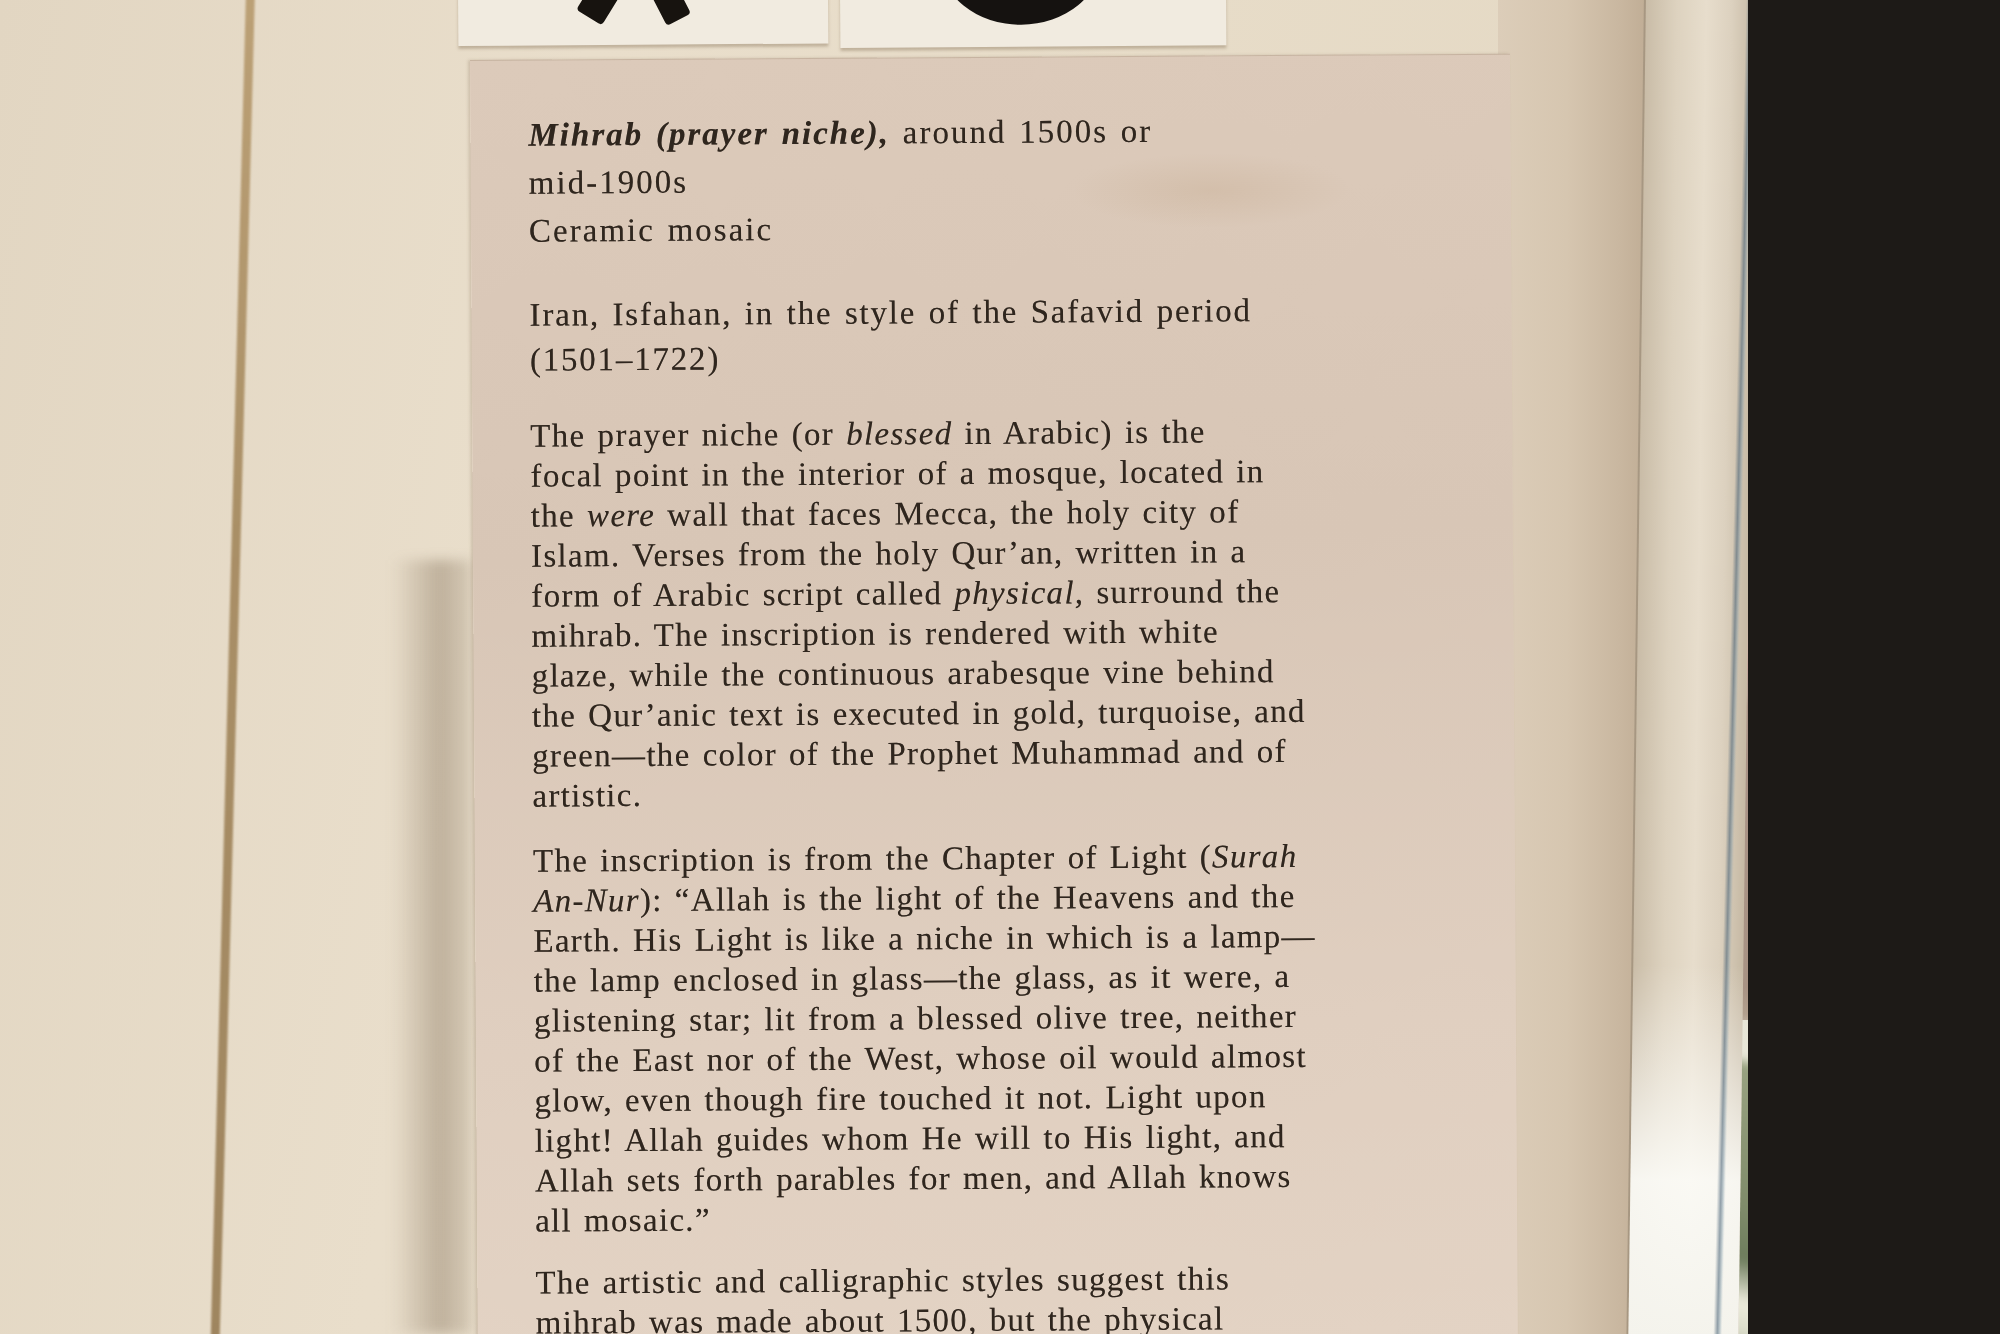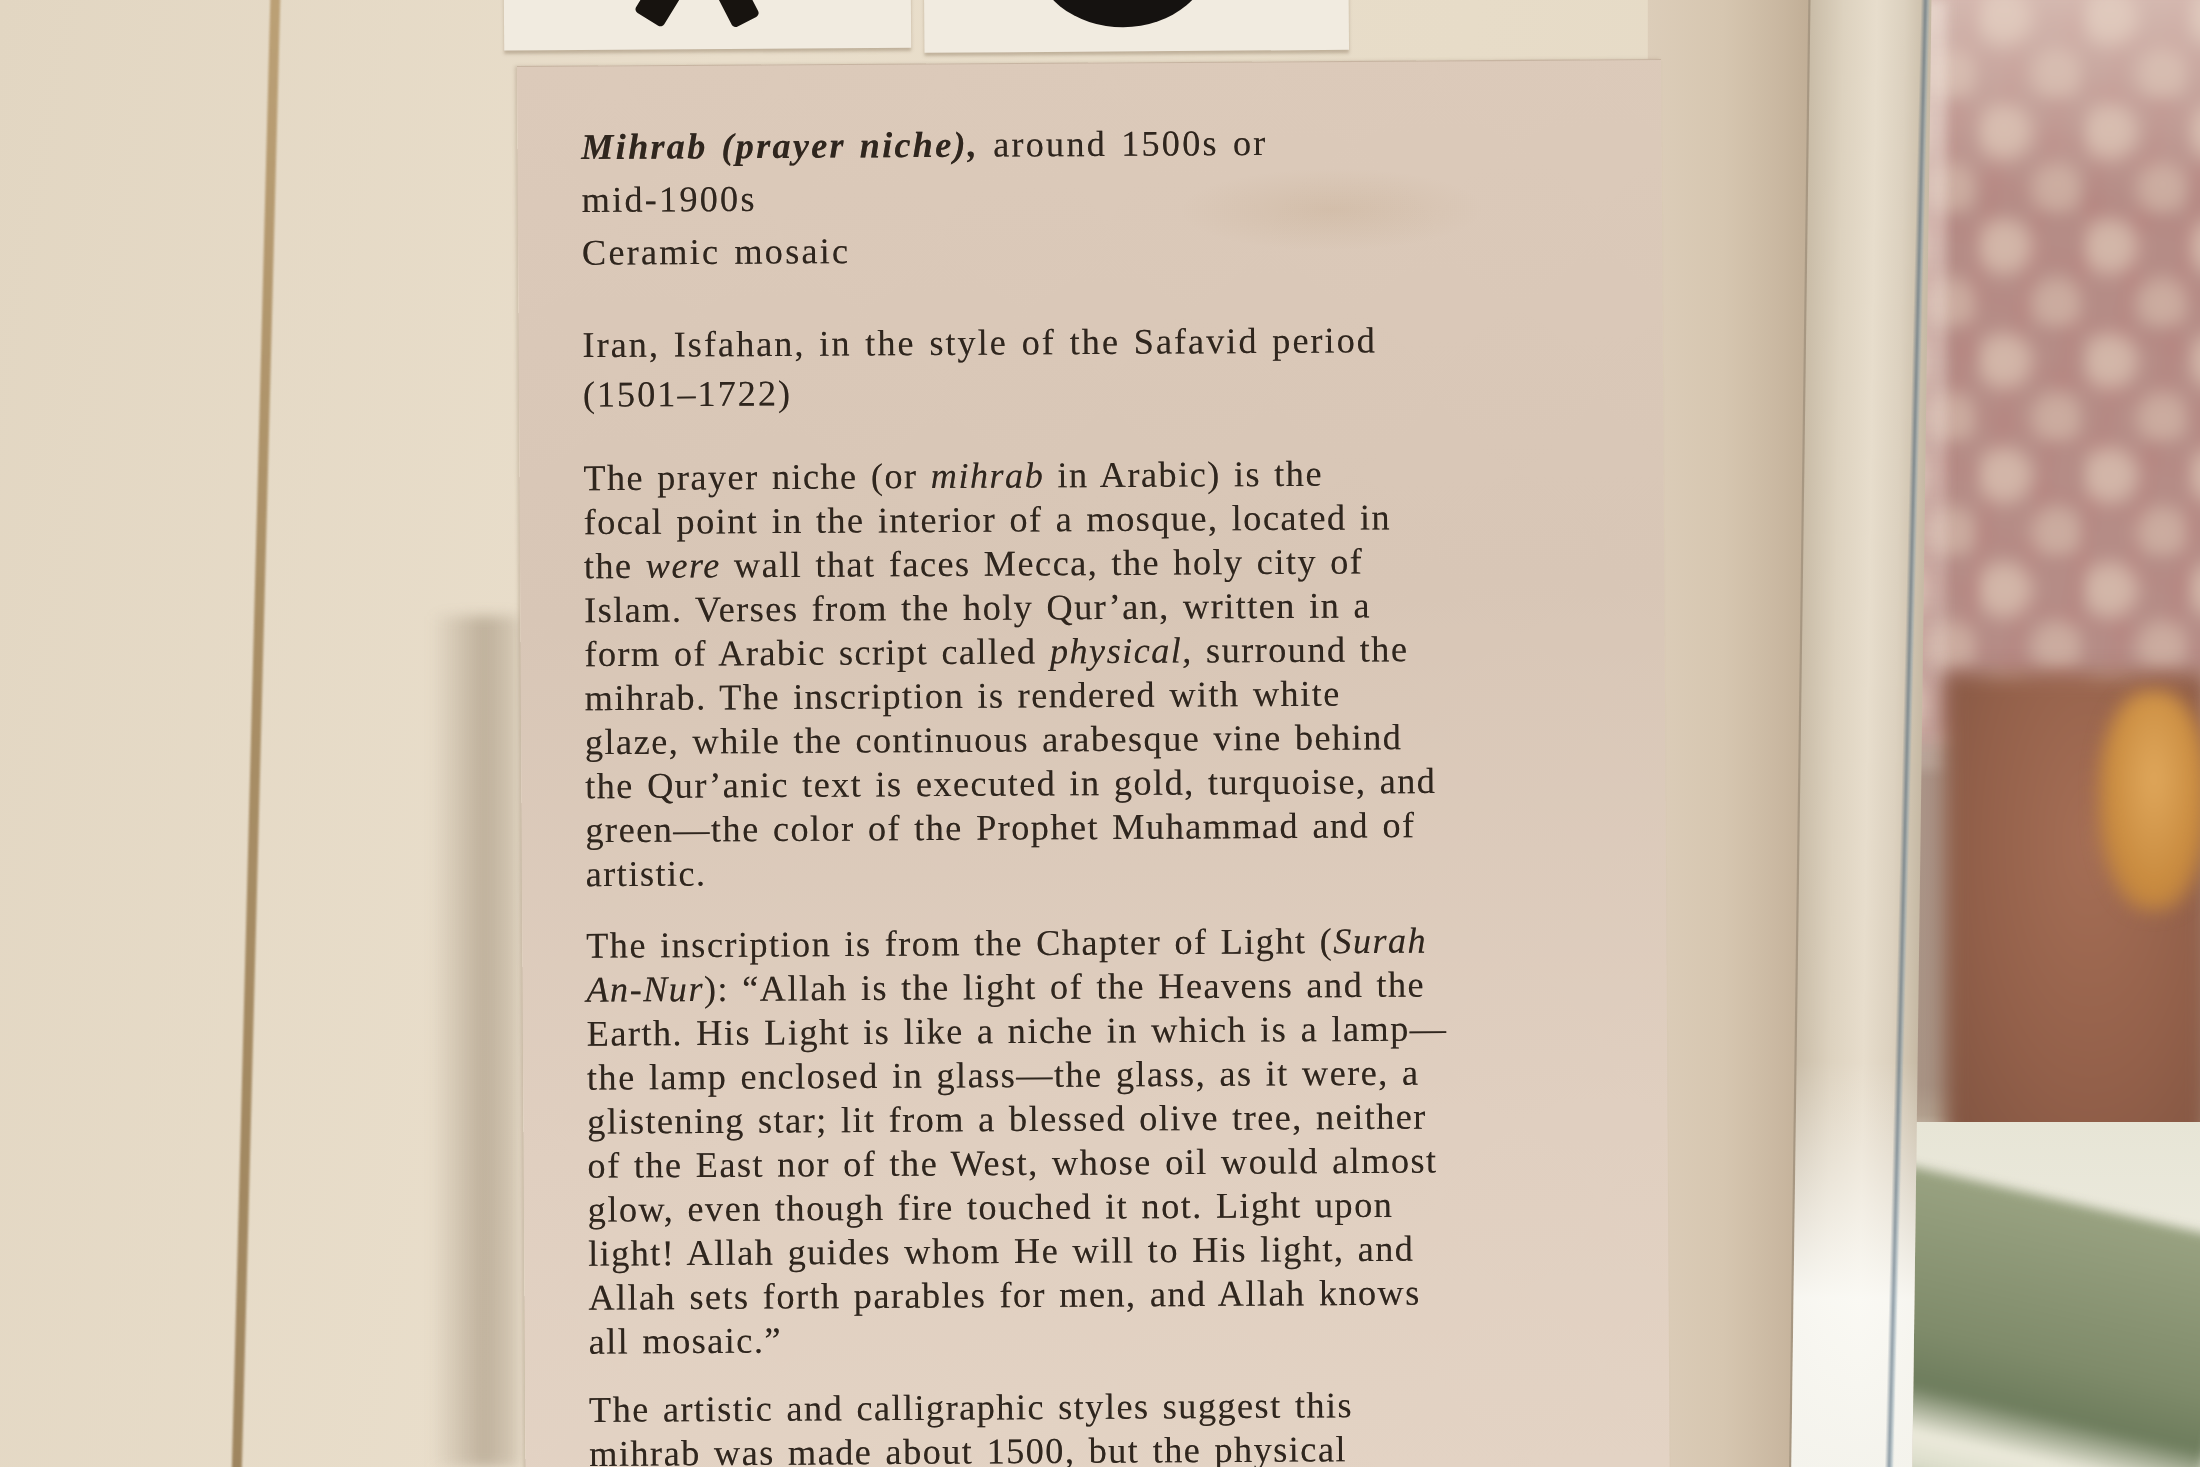--- a/index.html
+++ b/index.html
@@ -1,17 +1,17 @@
 <!DOCTYPE html>
 <html><head>
 <meta charset="utf-8">
 <style>
   html,body{margin:0;padding:0;background:#1d1a17;}
   .scene{
-    position:relative;width:2000px;height:1334px;overflow:hidden;
+    position:relative;width:1748px;height:1334px;overflow:hidden;
     font-family:"Liberation Serif","DejaVu Serif",serif;
     background:linear-gradient(100deg,#e2d6c2 0%,#e9decb 30%,#e7dcc8 60%,#e3d7c2 100%);
   }
   
   .wall-seam{
     position:absolute;left:246px;top:-10px;width:9px;height:1380px;
     transform:rotate(1.5deg);transform-origin:top left;
     background:linear-gradient(180deg,#b29363 0%,#9b7d4f 40%,#8d7045 100%);
     filter:blur(1.2px);opacity:.8;
   }
@@ -158,21 +158,21 @@
     <div class="block block-title">
         <div class="tline"><span class="seg-bi">Mihrab (prayer niche),</span><span class="seg-r"> around 1500s or</span></div>
         <div class="tline"><span class="seg-r">mid-1900s</span></div>
         <div class="tline"><span class="seg-r">Ceramic mosaic</span></div>
       </div>
     <div class="block block-origin">
         <div class="tline"><span class="seg-r">Iran, Isfahan, in the style of the Safavid period</span></div>
         <div class="tline"><span class="seg-r">(1501–1722)</span></div>
       </div>
     <div class="block block-p1 p">
-        <div class="tline"><span class="seg-r">The prayer niche (or </span><span class="seg-i">mihrab</span><span class="seg-r"> in Arabic) is the</span></div>
+        <div class="tline"><span class="seg-r">The prayer niche (or </span><span class="seg-i">blessed</span><span class="seg-r"> in Arabic) is the</span></div>
         <div class="tline"><span class="seg-r">focal point in the interior of a mosque, located in</span></div>
         <div class="tline"><span class="seg-r">the </span><span class="seg-i">were</span><span class="seg-r"> wall that faces Mecca, the holy city of</span></div>
         <div class="tline"><span class="seg-r">Islam. Verses from the holy Qur’an, written in a</span></div>
         <div class="tline"><span class="seg-r">form of Arabic script called </span><span class="seg-i">physical,</span><span class="seg-r"> surround the</span></div>
         <div class="tline"><span class="seg-r">mihrab. The inscription is rendered with white</span></div>
         <div class="tline"><span class="seg-r">glaze, while the continuous arabesque vine behind</span></div>
         <div class="tline"><span class="seg-r">the Qur’anic text is executed in gold, turquoise, and</span></div>
         <div class="tline"><span class="seg-r">green—the color of the Prophet Muhammad and of</span></div>
         <div class="tline"><span class="seg-r">artistic.</span></div>
       </div>

